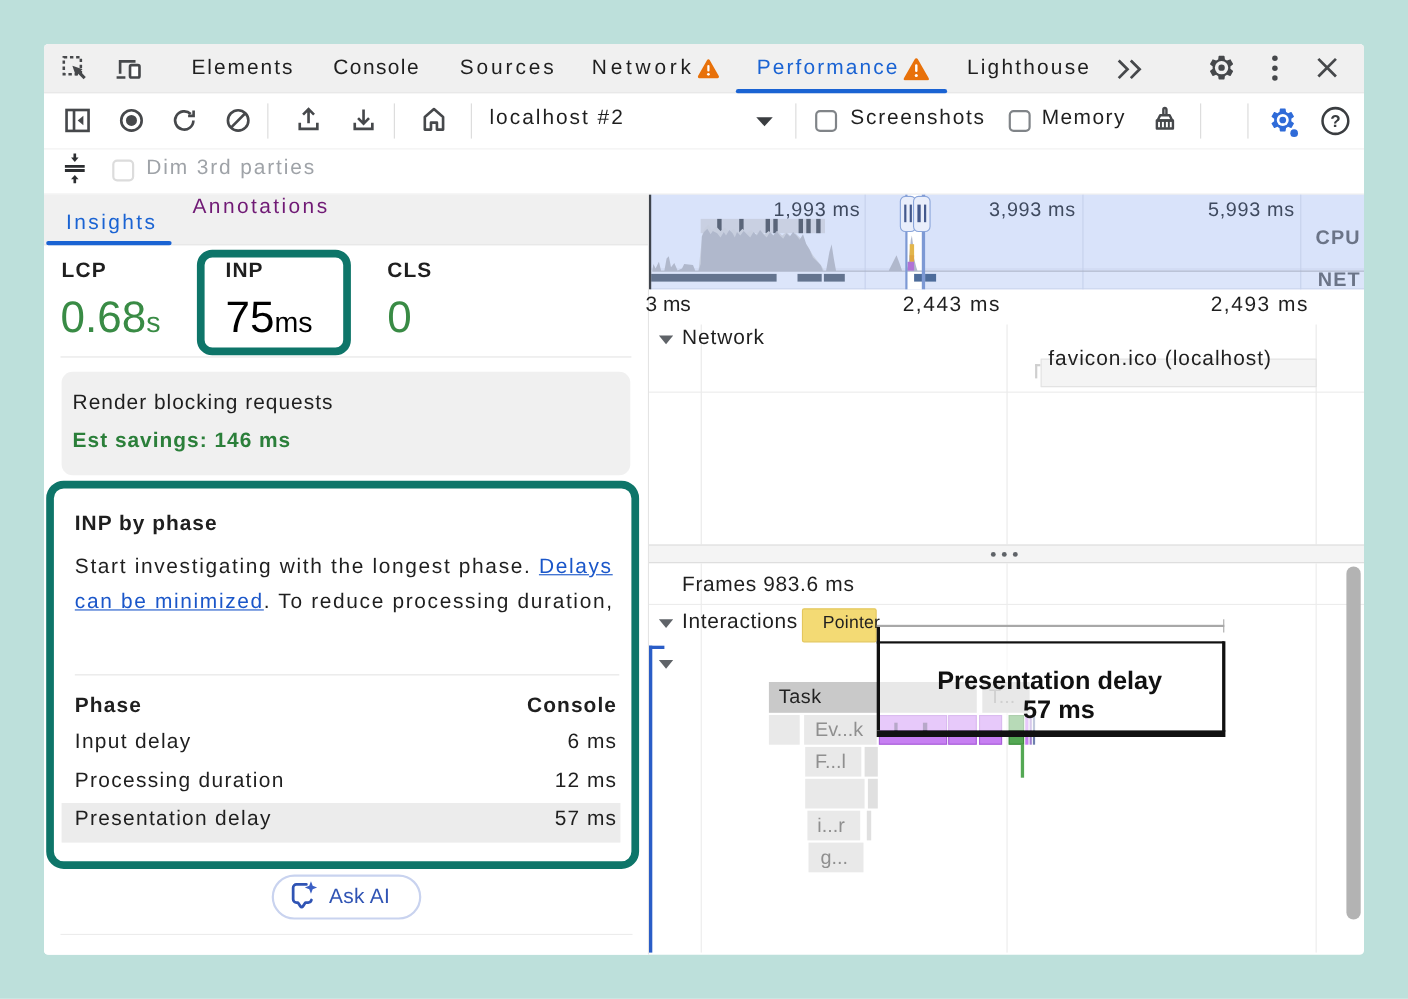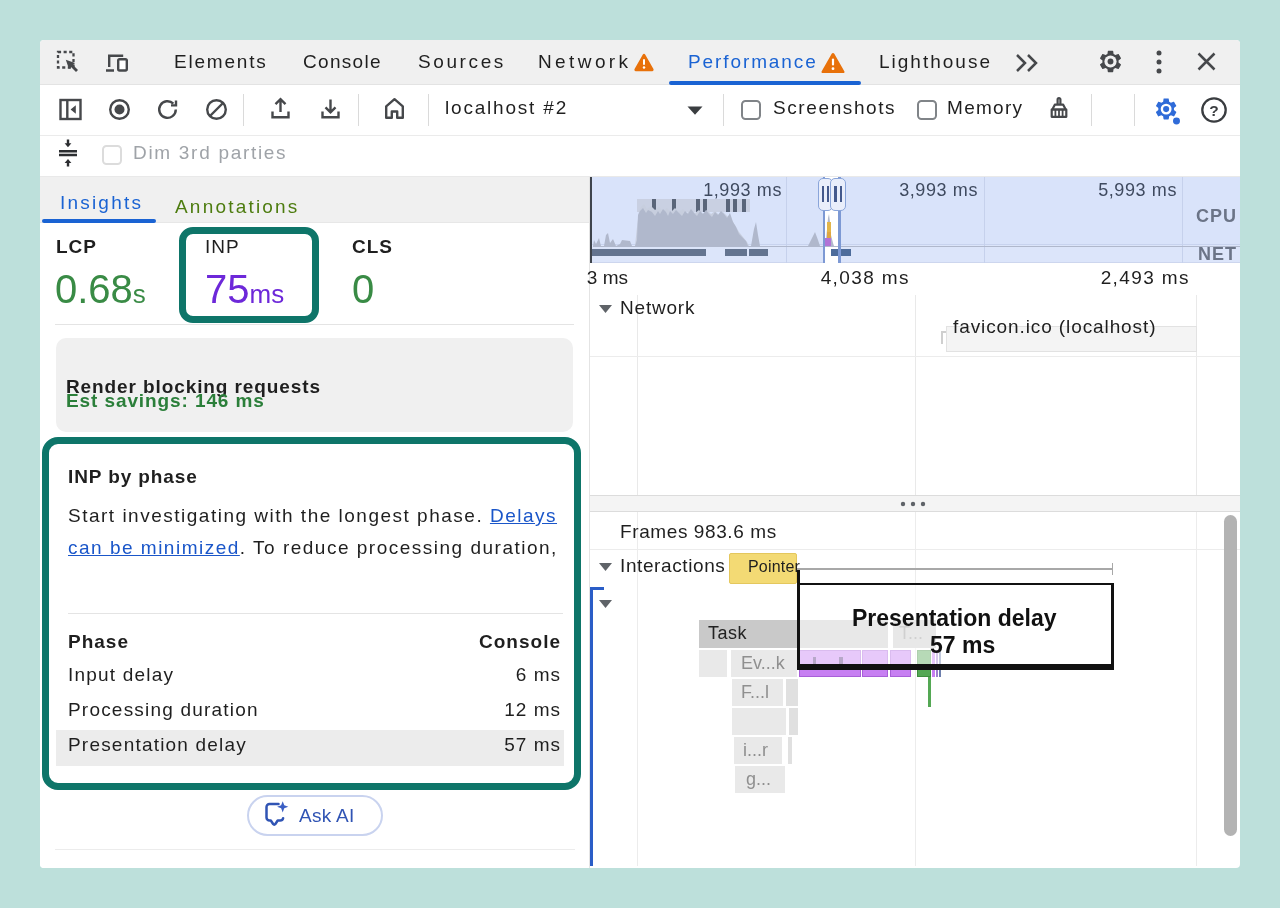--- a/index.html
+++ b/index.html
@@ -35,34 +35,34 @@
 <div class="vd" style="left:1094px;top:54px;height:32px"></div>
 
 <div class="r" style="left:0;top:96px;width:1200px;height:41px;background:#fff;border-bottom:1px solid #e9e9e9"></div>
 <div class="cb" style="left:62px;top:105px;border-color:#dcdcdc"></div>
 <div class="t" style="left:93px;top:102px;letter-spacing:1.7px;color:#9fa3a8">Dim 3rd parties</div>
 
 <div class="r" style="left:0;top:137px;width:550px;height:691px;background:#fff"></div>
 <div class="r" style="left:0;top:137px;width:550px;height:46px;background:#f0f0f0;border-bottom:1px solid #e7e7e7"></div>
 <div class="t" style="left:20px;top:152px;letter-spacing:2.2px;font-weight:500;color:#1a63d3">Insights</div>
 <div class="r" style="left:2px;top:179px;width:114px;height:4px;background:#1a63d3;border-radius:2px"></div>
-<div class="t" style="left:135px;top:156px;letter-spacing:2.2px;color:#4d7c0f">Annotations</div>
+<div class="t" style="left:135px;top:138px;letter-spacing:2.2px;color:#701a75">Annotations</div>
 <div class="r" style="left:549px;top:137px;width:1px;height:691px;background:#e4e4e4"></div>
 
 <div class="t" style="left:16px;top:196px;font-weight:bold;letter-spacing:1px">LCP</div>
 <div class="t" style="left:15px;top:227px;font-size:40px;color:#398b45">0.68<span style="font-size:26px">s</span></div>
-<div class="t" style="left:165px;top:196px;font-weight:normal;letter-spacing:1px">INP</div>
-<div class="t" style="left:165px;top:227px;font-size:40px;color:#6d28d9">75<span style="font-size:26px">ms</span></div>
+<div class="t" style="left:165px;top:196px;font-weight:bold;letter-spacing:1px">INP</div>
+<div class="t" style="left:165px;top:227px;font-size:40px;color:#000000">75<span style="font-size:26px">ms</span></div>
 <div class="t" style="left:312px;top:196px;font-weight:bold;letter-spacing:1px">CLS</div>
 <div class="t" style="left:312px;top:227px;font-size:40px;color:#398b45">0</div>
 <div class="r" style="left:139px;top:187px;width:140px;height:96px;border:7px solid #0e7569;border-radius:14px"></div>
 <div class="r" style="left:15px;top:284px;width:519px;height:1px;background:#e4e4e4"></div>
 
 <div class="r" style="left:16px;top:298px;width:517px;height:94px;background:#f0f0f0;border-radius:10px"></div>
-<div class="t" style="left:26px;top:336px;font-weight:bold;letter-spacing:0.9px">Render blocking requests</div>
+<div class="t" style="left:26px;top:316px;font-weight:normal;letter-spacing:0.9px">Render blocking requests</div>
 <div class="t" style="left:26px;top:350px;font-weight:bold;letter-spacing:0.9px;color:#2b7f3a">Est savings: 146 ms</div>
 
 <div class="r" style="left:2px;top:397px;width:539px;height:353px;border:7px solid #0e7569;border-radius:16px;background:#fff"></div>
 <div class="t" style="left:28px;top:426px;font-weight:bold;letter-spacing:0.9px">INP by phase</div>
 <div class="t" style="left:28px;top:497px;letter-spacing:1.5px"><a class="lk">can be minimized</a>. To reduce processing duration,</div>
 <div class="t" style="left:28px;top:465px;letter-spacing:1.5px">Start investigating with the longest phase. <a class="lk">Delays</a></div>
 <div class="r" style="left:28px;top:573px;width:495px;height:1px;background:#e4e4e4"></div>
 <div class="t" style="left:28px;top:591px;font-weight:bold;letter-spacing:1px">Phase</div>
 <div class="t" style="right:679px;top:591px;font-weight:bold;letter-spacing:1px">Console</div>
 <div class="t" style="left:28px;top:624px;letter-spacing:1.2px">Input delay</div>
@@ -121,21 +121,21 @@
 <div class="r" style="left:798px;top:137px;width:2.5px;height:86px;background:#7d99d4"></div>
 <div class="r" style="left:778px;top:138px;width:15px;height:33px;background:#e9eefb;border:1.5px solid #8aa5da;border-radius:5px"></div>
 <div class="r" style="left:790px;top:138px;width:16px;height:33px;background:#e9eefb;border:1.5px solid #8aa5da;border-radius:5px"></div>
 <div class="r" style="left:781.5px;top:146px;width:2.5px;height:16px;background:#44598c"></div>
 <div class="r" style="left:786.5px;top:146px;width:2.5px;height:16px;background:#44598c"></div>
 <div class="r" style="left:794px;top:146px;width:2.5px;height:16px;background:#44598c"></div>
 <div class="r" style="left:799.5px;top:146px;width:2.5px;height:16px;background:#44598c"></div>
 <div class="r" style="left:550px;top:137px;width:2px;height:86px;background:#3f444c"></div>
 
 <div class="t" style="right:612px;top:227px">3 ms</div>
-<div class="t" style="right:330px;top:227px;letter-spacing:1.4px">4,038 ms</div>
+<div class="t" style="right:330px;top:227px;letter-spacing:1.4px">2,443 ms</div>
 <div class="t" style="right:50px;top:227px;letter-spacing:1.4px">2,493 ms</div>
 
 <div class="r" style="left:597px;top:255px;width:1px;height:200px;background:#e9e9e9"></div>
 <div class="r" style="left:875px;top:255px;width:1px;height:200px;background:#e9e9e9"></div>
 <div class="r" style="left:1156px;top:255px;width:1px;height:200px;background:#e9e9e9"></div>
 <div class="r" style="left:550px;top:316px;width:650px;height:1px;background:#ececec"></div>
 
 <svg style="left:558px;top:264px" width="15" height="10" viewBox="0 0 15 10">
       <path d="M1 1h13L7.5 9z" fill="#5f6368"></path>
     </svg>

